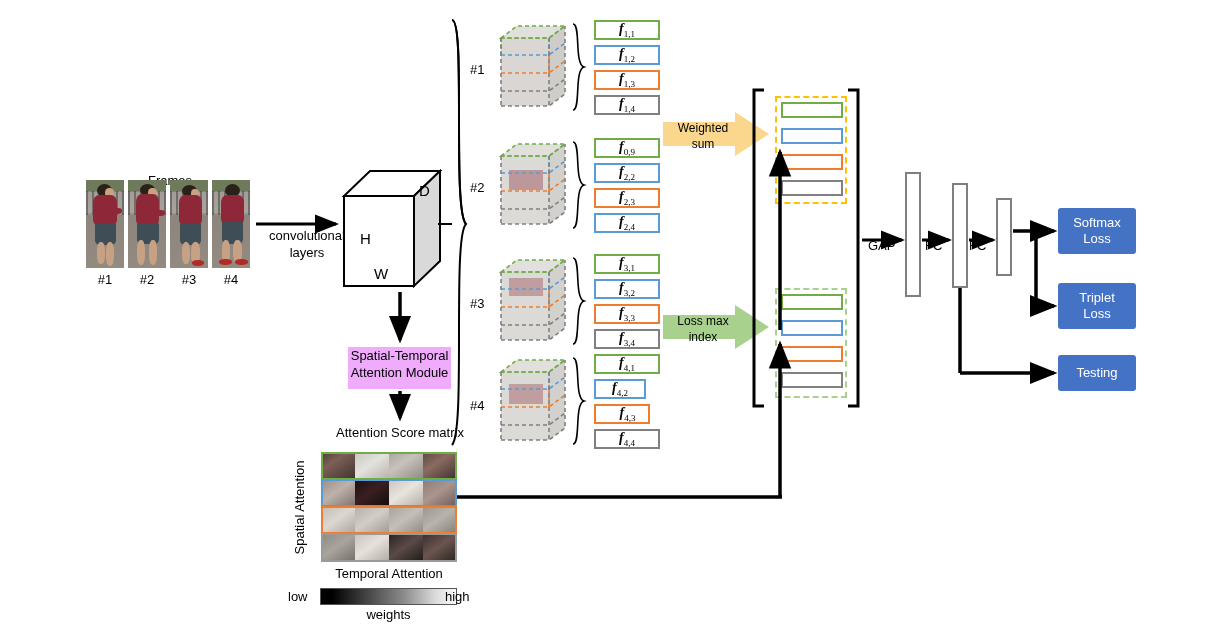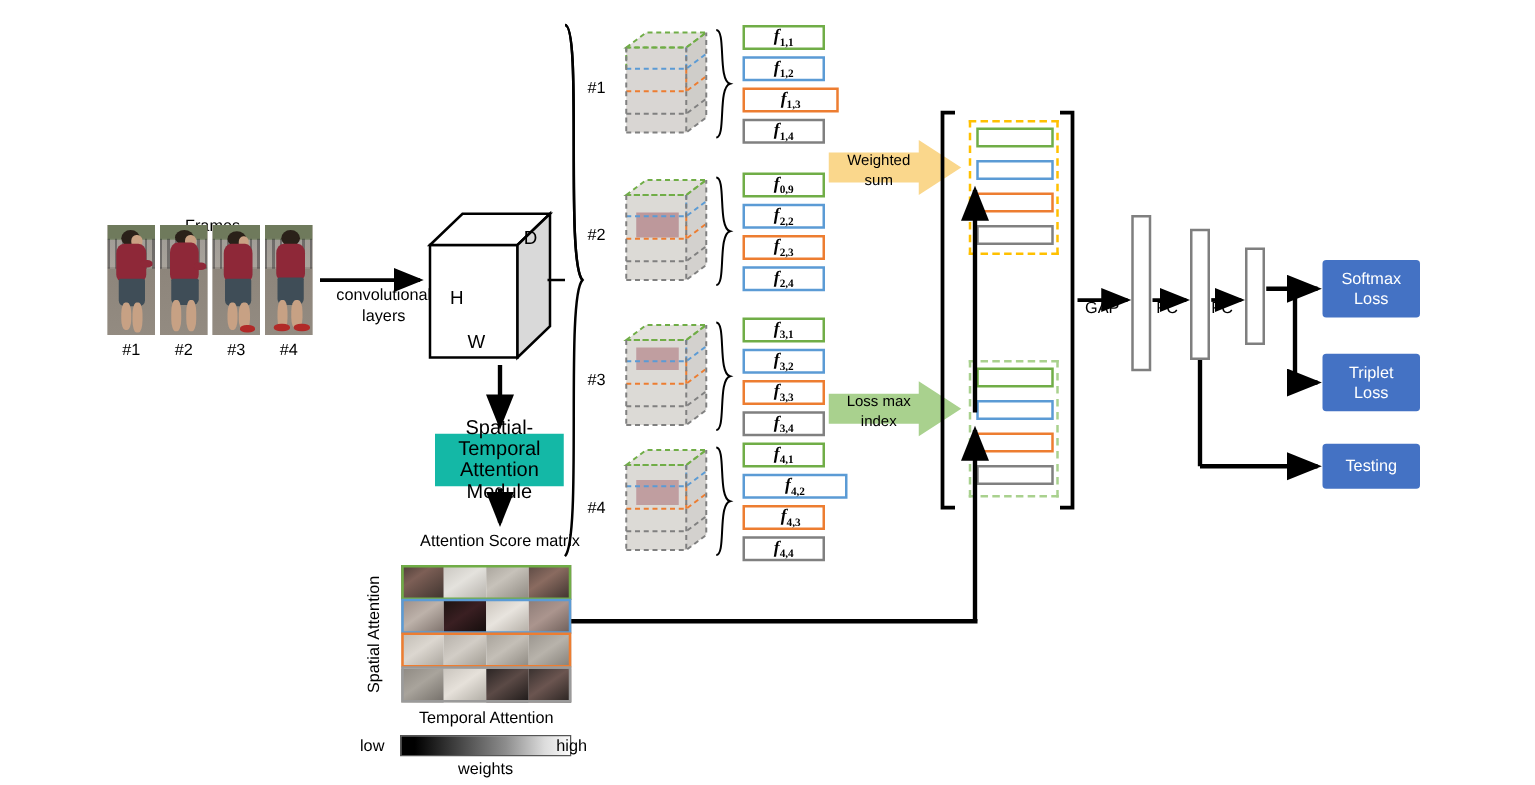--- a/index.html
+++ b/index.html
@@ -23,30 +23,30 @@
   .frame .face{position:absolute;border-radius:45%;background:#c9a183;}
   .frame .short{position:absolute;background:#3f4d57;border-radius:6% 6% 22% 22%;}
   .frame .leg{position:absolute;background:#c7a184;border-radius:40%;}
   .frame .shoe{position:absolute;background:#b12a28;border-radius:45%;}
   .frame .arm{position:absolute;background:#8e2838;border-radius:40%;}
 
   
   .fbar{position:absolute;box-sizing:border-box;background:#fff;border:2.5px solid #000;
         display:flex;align-items:center;justify-content:center;}
   .fbar span{font-family:"Liberation Serif",serif;font-style:italic;font-size:14px;font-weight:bold;}
-  .fbar span sub{font-style:normal;font-size:9px;font-weight:bold;}
+  .fbar span sub{font-style:normal;font-size:9px;font-weight:normal;}
 
   
   .bbox{position:absolute;background:#4472C4;border-radius:3px;color:#fff;
         font-size:13px;line-height:16px;display:flex;align-items:center;justify-content:center;
         text-align:center;}
 
   
-  .gmod{position:absolute;background:#14b8a6;color:#000;font-size:16px;line-height:17px;
-        display:flex;align-items:center;justify-content:center;text-align:center;}
+  .gmod{position:absolute;background:#f0abfc;color:#000;font-size:13px;line-height:17px;
+        display:flex;justify-content:center;text-align:center;}
 
   
   .vbar{position:absolute;border:2px solid #7f7f7f;background:#fff;box-sizing:border-box;}
 
   
   .amat{position:absolute;display:grid;grid-template-columns:repeat(4,1fr);
         grid-template-rows:repeat(4,1fr);}
   .acell{position:relative;overflow:hidden;}
   .rowhl{position:absolute;box-sizing:border-box;pointer-events:none;}
 
@@ -150,21 +150,21 @@
 </div>
 <svg class="abs" style="left:570px;top:22px;" width="20" height="90">
   <path d="M3,2 C11,2 4,42 14,45 C4,48 11,88 3,88" fill="none" stroke="#000" stroke-width="1.6"></path>
 </svg>
 <div class="fbar" style="left:594px;top:20px;width:66px;height:20px;border-color:#70AD47;">
   <span><i>f</i><sub>1,1</sub></span>
   </div>
 <div class="fbar" style="left:594px;top:45px;width:66px;height:20px;border-color:#5B9BD5;">
   <span><i>f</i><sub>1,2</sub></span>
   </div>
-<div class="fbar" style="left:594px;top:70px;width:77px;height:20px;border-color:#ED7D31;">
+<div class="fbar" style="left:594px;top:70px;width:66px;height:20px;border-color:#ED7D31;">
   <span><i>f</i><sub>1,3</sub></span>
   </div>
 <div class="fbar" style="left:594px;top:95px;width:66px;height:20px;border-color:#808080;text-align:right;">
   <span><i>f</i><sub>1,4</sub></span>
   </div>
 
 <div class="abs lbl" style="left:470px;top:180px;">#2</div>
 <div class="abs" style="left:497px;top:140px;width:72px;height:88px;">
   <svg width="72" height="88" viewBox="0 0 72 88">
     <polygon points="4,16 52,16 52,84 4,84" fill="#b9b5ae" fill-opacity="0.5"></polygon>
@@ -258,24 +258,24 @@
         <polyline points="52,16 52,84" stroke="#808080"></polyline>
     </g>
   </svg>
 </div>
 <svg class="abs" style="left:570px;top:356px;" width="20" height="90">
   <path d="M3,2 C11,2 4,42 14,45 C4,48 11,88 3,88" fill="none" stroke="#000" stroke-width="1.6"></path>
 </svg>
 <div class="fbar" style="left:594px;top:354px;width:66px;height:20px;border-color:#70AD47;">
   <span><i>f</i><sub>4,1</sub></span>
   </div>
-<div class="fbar" style="left:594px;top:379px;width:84px;height:20px;border-color:#5B9BD5;">
+<div class="fbar" style="left:594px;top:379px;width:52px;height:20px;border-color:#5B9BD5;">
   <span><i>f</i><sub>4,2</sub></span>
   </div>
-<div class="fbar" style="left:594px;top:404px;width:66px;height:20px;border-color:#ED7D31;padding-left:11px;">
+<div class="fbar" style="left:594px;top:404px;width:56px;height:20px;border-color:#ED7D31;padding-left:11px;">
   <span><i>f</i><sub>4,3</sub></span>
   </div>
 <div class="fbar" style="left:594px;top:429px;width:66px;height:20px;border-color:#808080;">
   <span><i>f</i><sub>4,4</sub></span>
   </div>
 
 <svg class="abs" style="left:663px;top:112px;" width="110" height="48">
   <polygon points="0,10 72,10 72,0 106,22 72,44 72,34 0,34" fill="#FAD78C"></polygon>
 </svg>
 <div class="abs lbl ctr" style="left:663px;top:121px;width:80px;font-size:12px;">Weighted</div>

